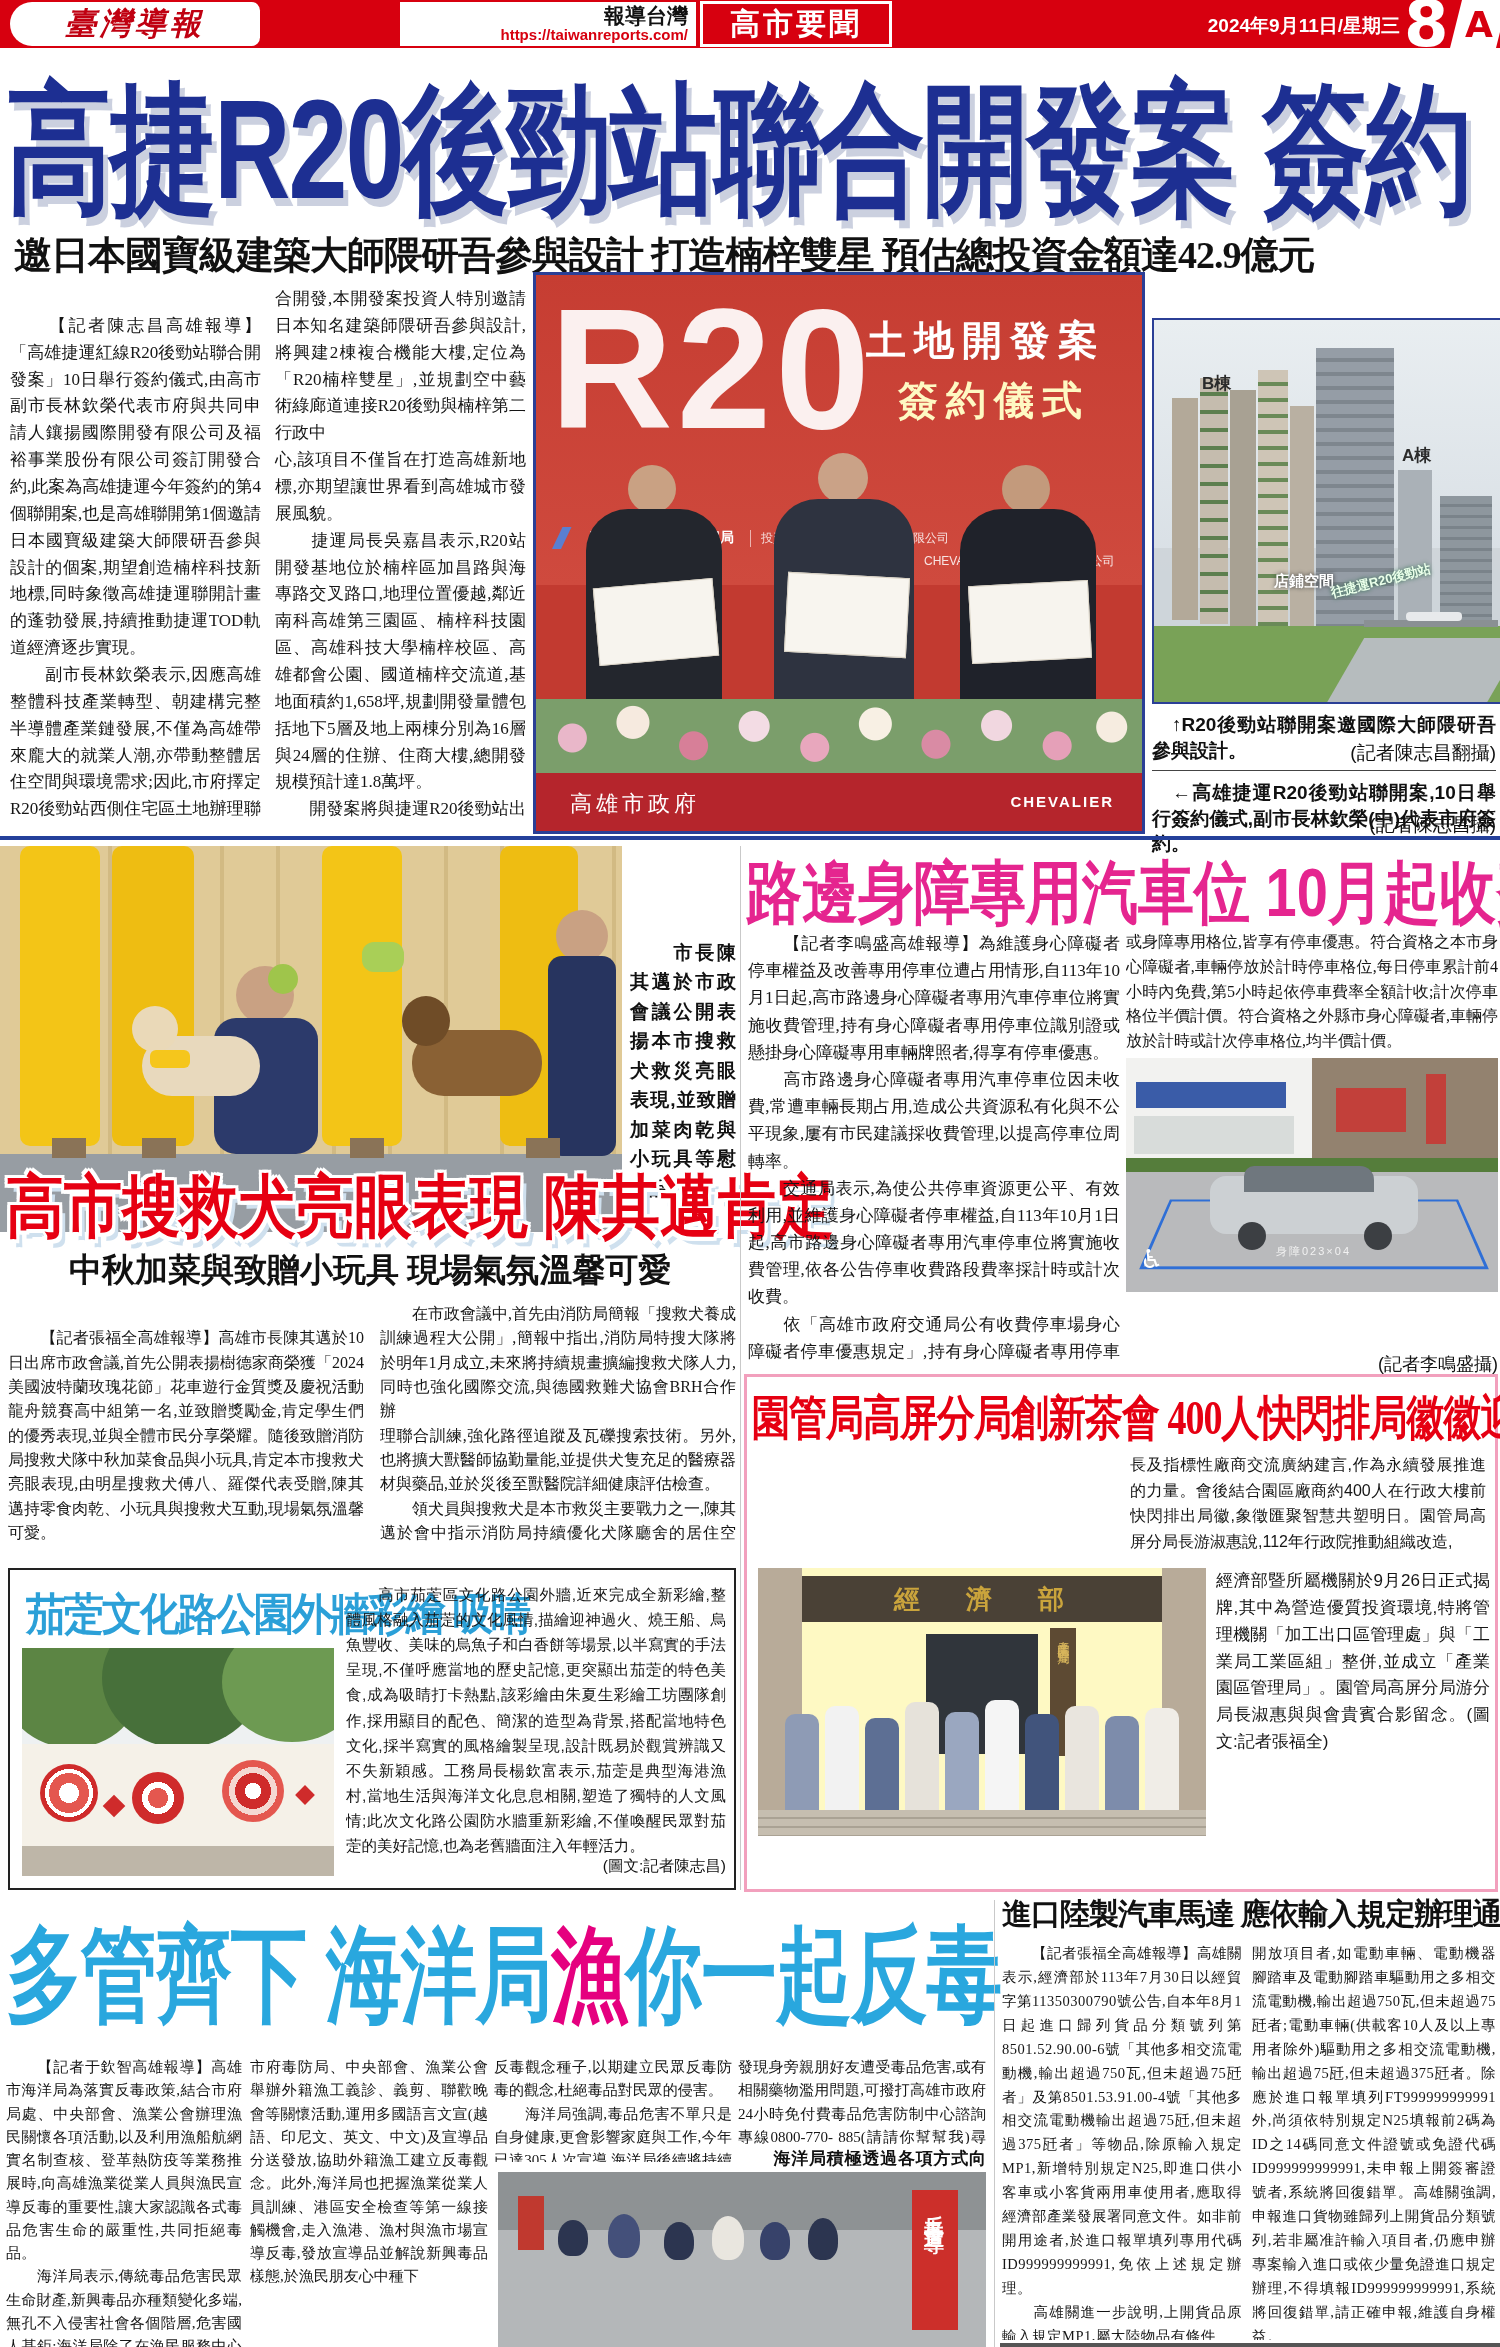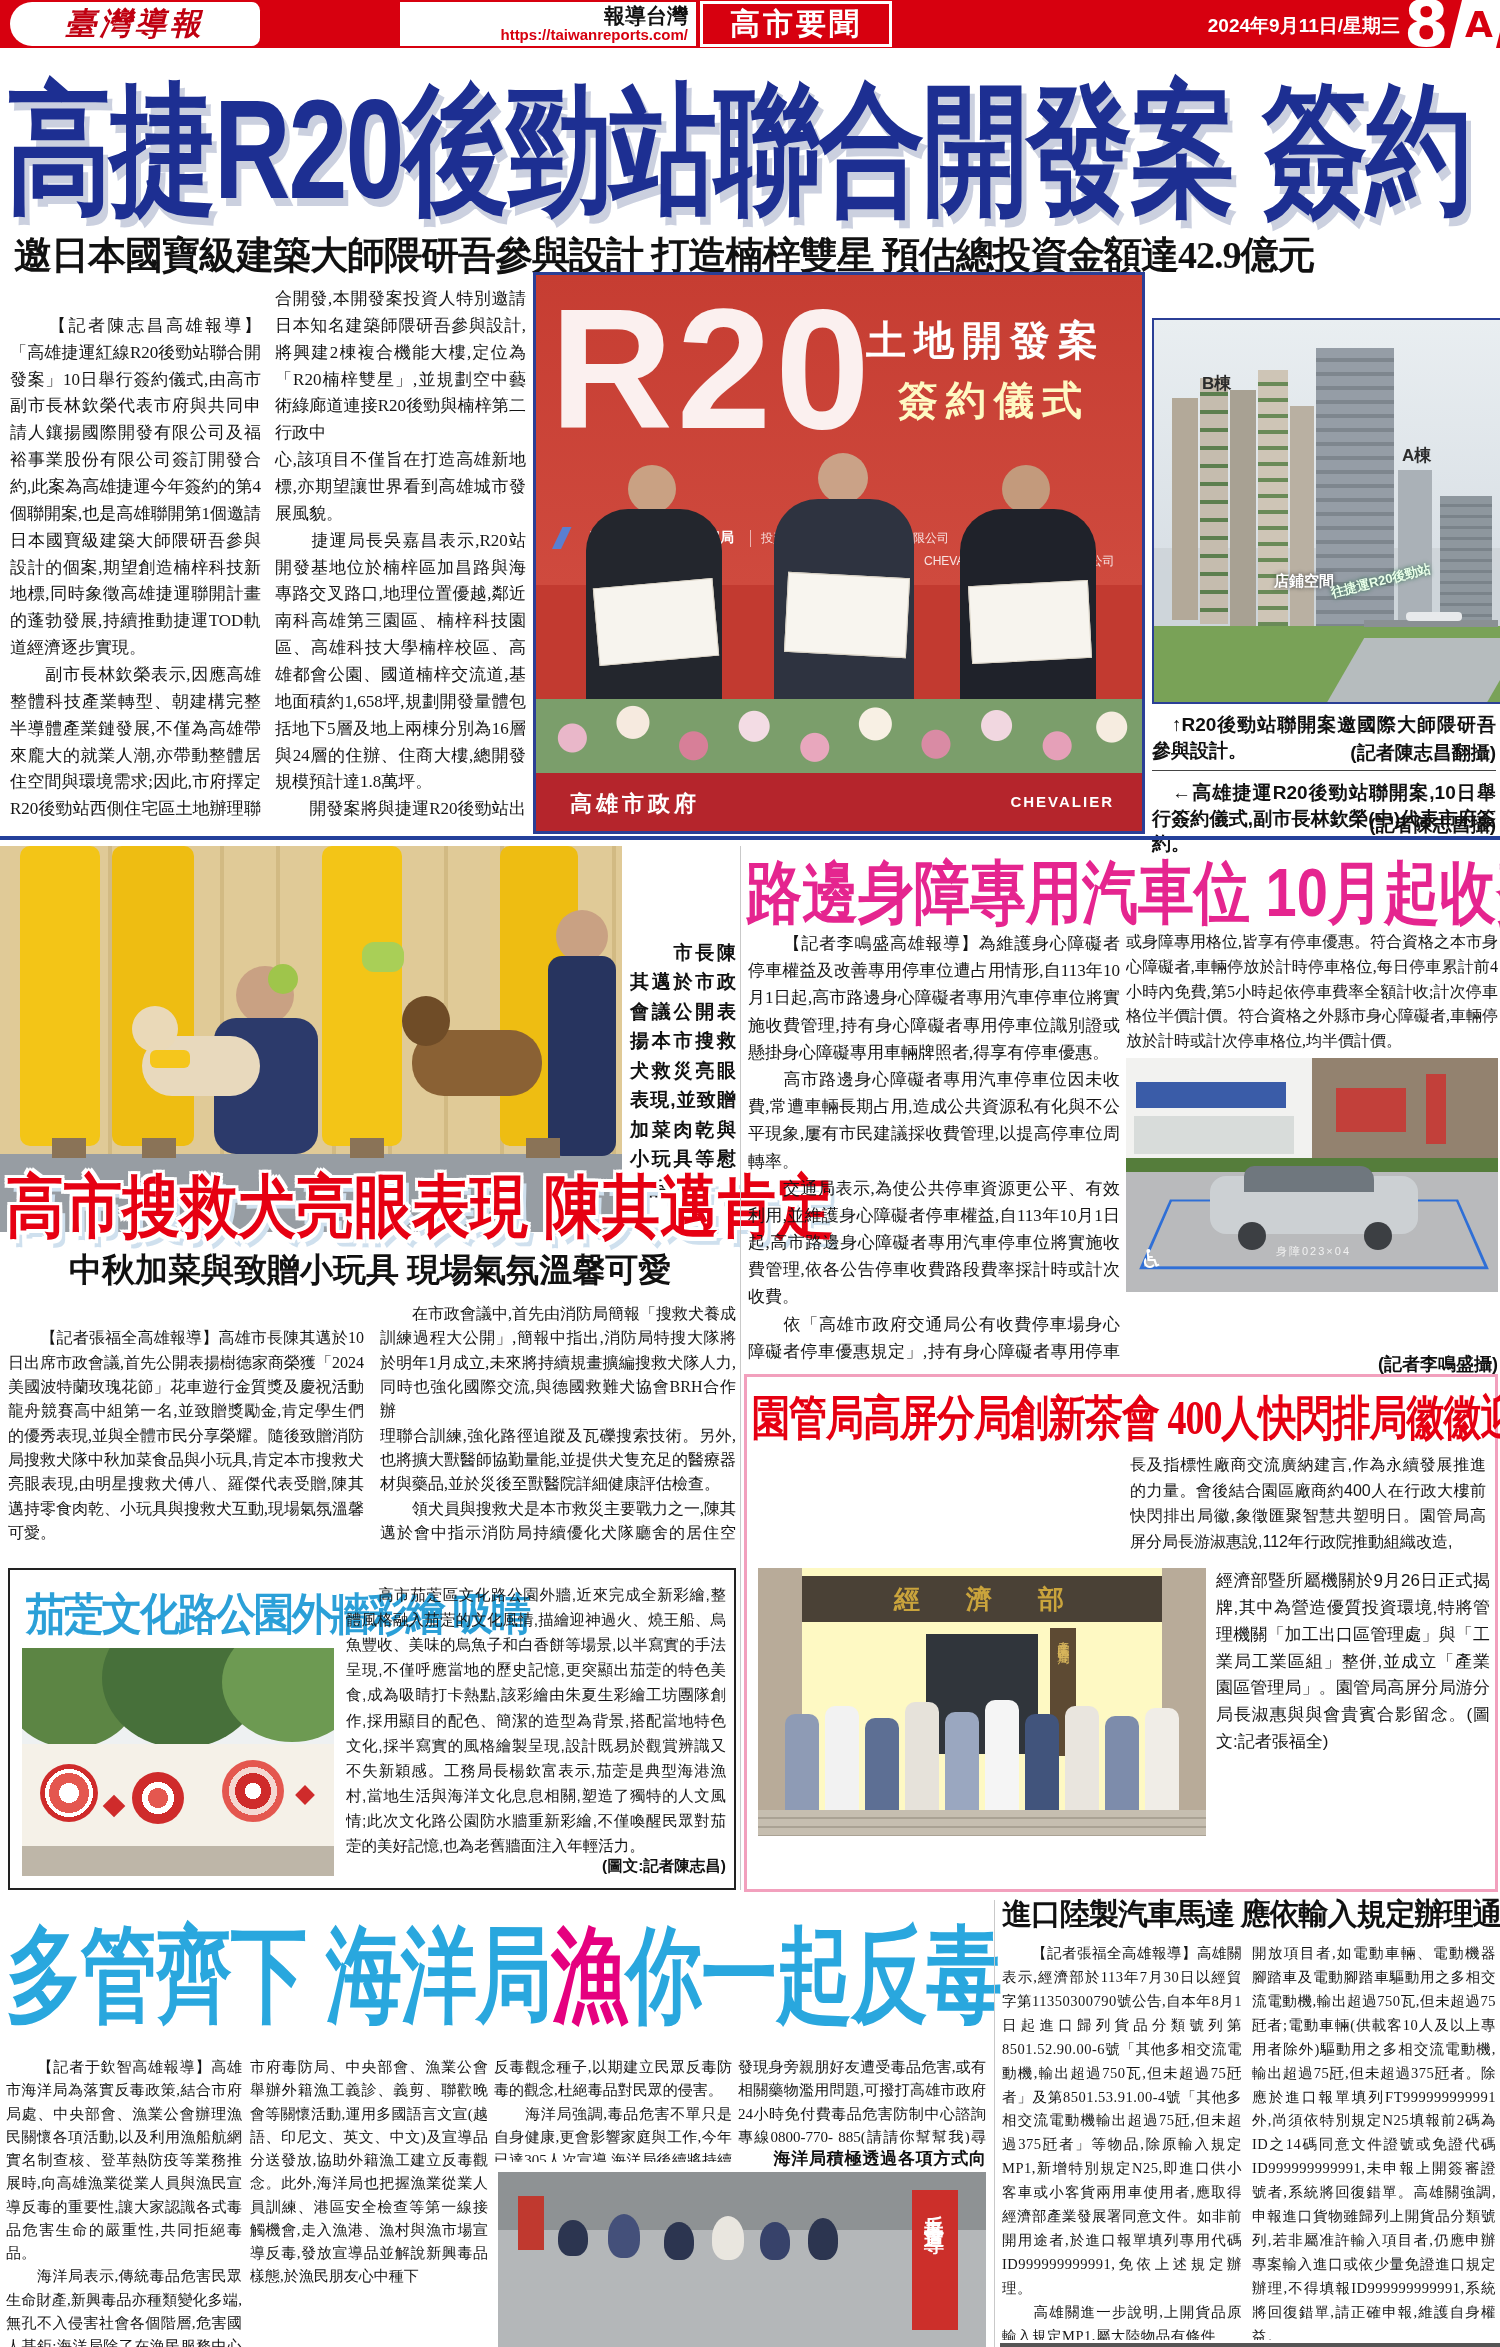--- a/index.html
+++ b/index.html
@@ -3,21 +3,21 @@
 <meta charset="utf-8">
 <style>
   html,body{margin:0;padding:0;background:#e9e9e9;}
   .page{position:relative;width:1500px;height:2347px;background:#fff;overflow:hidden;
         font-family:"Liberation Serif","DejaVu Serif",serif;}
   .abs{position:absolute;}
   .sans{font-family:"Liberation Sans","DejaVu Sans",sans-serif;}
   .serif{font-family:"Liberation Serif","DejaVu Serif",serif;}
   .body-text{white-space:pre-line;text-align:justify;color:#151515;overflow:hidden;line-height:1.58;}
   .capt{color:#111;font-weight:bold;text-align:justify;line-height:1.35;}
-  .credit{text-align:right;font-weight:bold;color:#111;}
+  .credit{text-align:right;font-weight:normal;color:#111;}
   
   .masthead{left:0;top:0;width:1500px;height:48px;background:#d7000f;}
   .brandbox{left:10px;top:2px;width:250px;height:44px;background:#fff;border-radius:26px 10px 10px 26px;
             display:flex;align-items:center;justify-content:center;}
   .brand{color:#c00011;font-size:31px;font-weight:bold;font-style:italic;letter-spacing:4px;}
   .tagbox{left:400px;top:2px;width:296px;height:44px;background:#fff;display:flex;flex-direction:column;
           align-items:flex-end;justify-content:center;padding-right:8px;box-sizing:border-box;}
   .tagline{color:#111;font-weight:900;font-size:21px;line-height:1.05;}
   .url{color:#d7000f;font-weight:900;font-size:15px;line-height:1.1;}
   .secbadge{left:700px;top:1px;width:192px;height:46px;background:#d7000f;border:3px solid #fff;box-sizing:border-box;
@@ -123,21 +123,21 @@
       radial-gradient(circle at 26% 60%,#d77f98 0 14px,transparent 15px),
       radial-gradient(circle at 36% 35%,#f3dce4 0 15px,transparent 16px),
       radial-gradient(circle at 46% 62%,#e8a7bd 0 14px,transparent 15px),
       radial-gradient(circle at 56% 32%,#f8f0e4 0 16px,transparent 17px),
       radial-gradient(circle at 66% 58%,#d98ba4 0 14px,transparent 15px),
       radial-gradient(circle at 76% 34%,#f1d7e0 0 15px,transparent 16px),
       radial-gradient(circle at 86% 60%,#e5a0b8 0 14px,transparent 15px),
       radial-gradient(circle at 95% 36%,#f6ece0 0 15px,transparent 16px),#7b9e6b;"></div>
 
     <div class="abs" style="left:0;top:498px;width:100%;height:61px;background:#b5252c;">
-      <span class="lbl" style="left:34px;top:16px;color:#fff;font-size:22px;font-weight:bold;letter-spacing:4px;">高雄市政府</span>
+      <span class="lbl" style="left:34px;top:16px;color:#fff;font-size:22px;font-weight:normal;letter-spacing:4px;">高雄市政府</span>
       <span class="lbl" style="right:28px;top:20px;color:#fff;font-size:15px;font-weight:bold;letter-spacing:2px;">CHEVALIER</span>
     </div>
   </div>
 
   <div class="abs pframe" style="left:1152px;top:318px;width:364px;height:386px;border:2px solid #2b3f96;background:linear-gradient(180deg,#e9eef1,#d7dee4 70%);">
     <div class="abs" style="left:0;top:228px;width:100%;height:86px;background:#c9cfd4;opacity:.65;"></div>
     <div class="abs" style="left:18px;top:78px;width:26px;height:222px;background:#b3a999;"></div>
     <div class="abs" style="left:46px;top:58px;width:28px;height:246px;background:repeating-linear-gradient(180deg,#c5bcae 0 14px,#5d7f4f 14px 18px);"></div>
     <div class="abs" style="left:76px;top:70px;width:26px;height:236px;background:#a8a193;"></div>
     <div class="abs" style="left:104px;top:50px;width:30px;height:256px;background:repeating-linear-gradient(180deg,#cec5b6 0 12px,#6a8a58 12px 16px);"></div>

